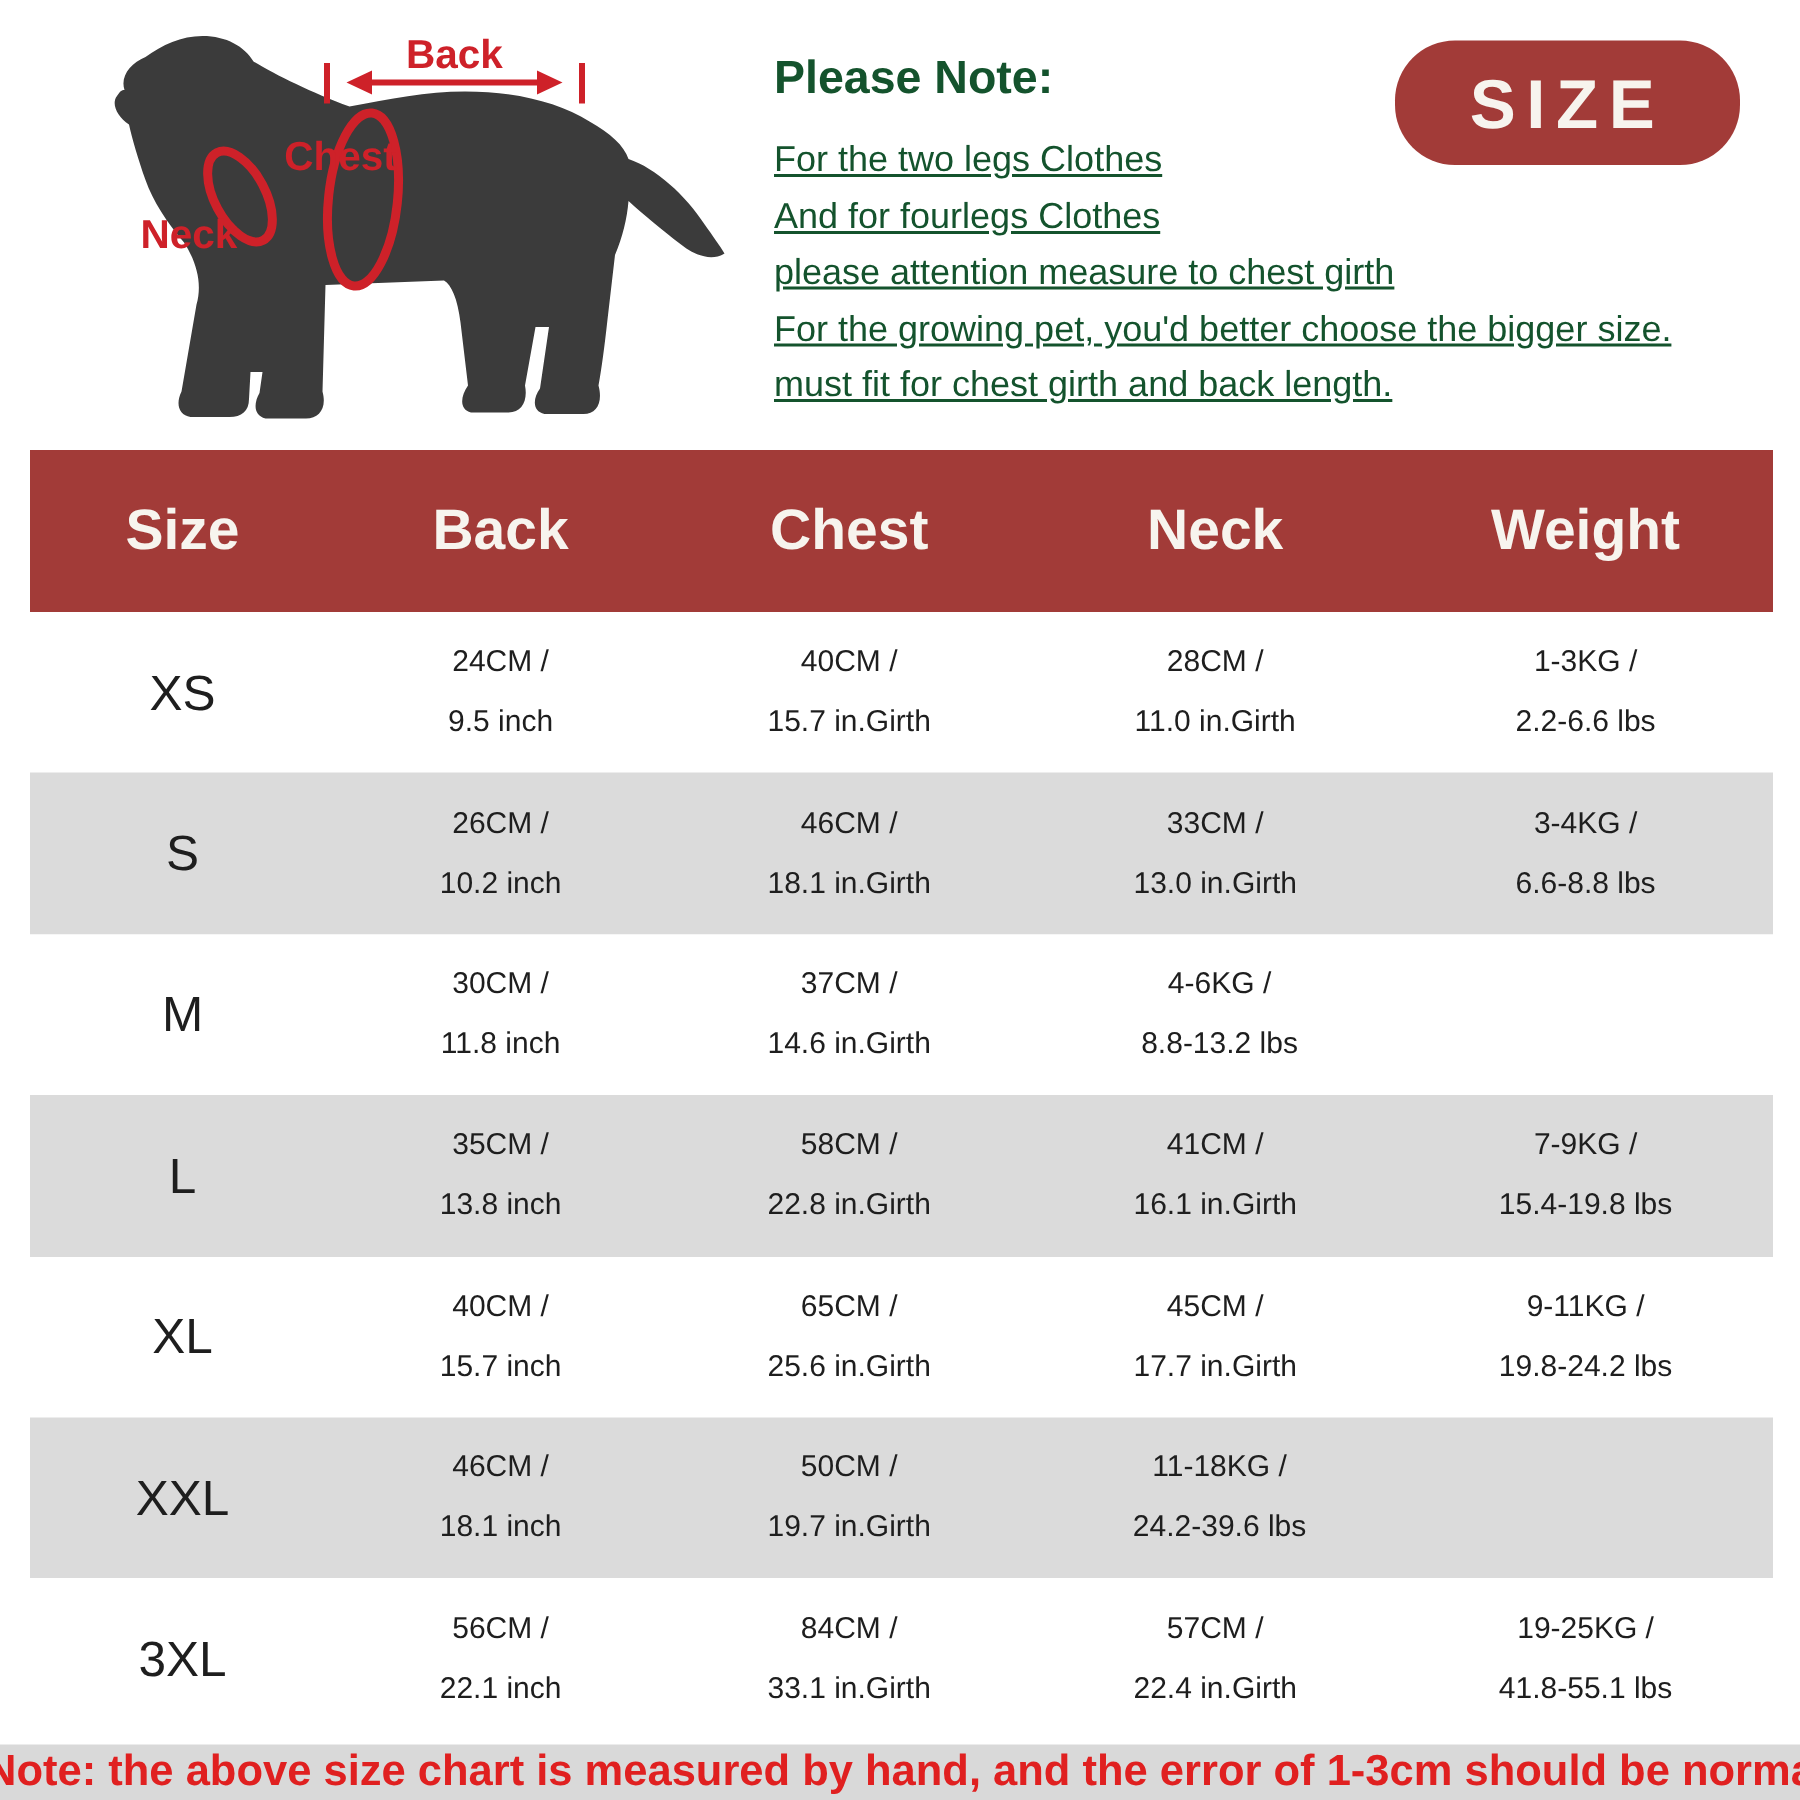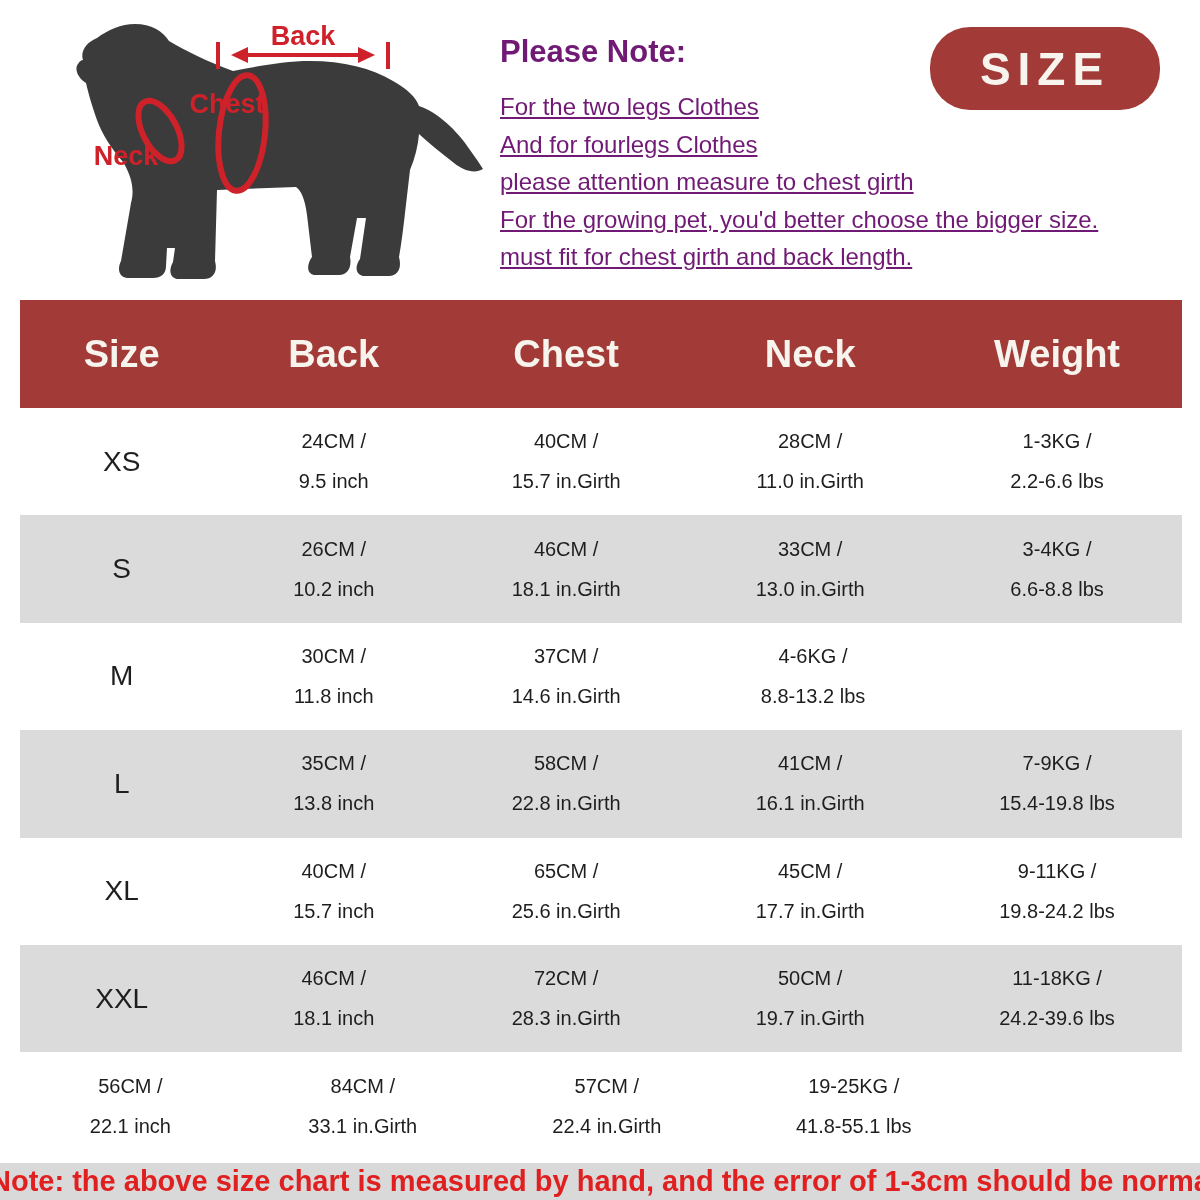--- a/index.html
+++ b/index.html
@@ -4,21 +4,21 @@
 <style>
   html,body{margin:0;padding:0;}
   body{
     width:1200px;height:1200px;position:relative;background:#ffffff;
     font-family:"Liberation Sans", sans-serif;overflow:hidden;
   }
   
   .dog-svg{position:absolute;left:20px;top:5px;width:480px;height:292px;}
   .anno-text{font-family:"Liberation Sans",sans-serif;font-weight:bold;font-size:27px;fill:#ce2129;}
   
-  .note-block{position:absolute;left:500px;top:34px;width:650px;color:#701a75;}
+  .note-block{position:absolute;left:516px;top:34px;width:650px;color:#14532d;}
   .note-title{font-size:31px;font-weight:bold;margin:0 0 18px 0;}
   .note-line{font-size:24px;line-height:37.5px;white-space:nowrap;text-decoration:underline;}
   
   .size-badge{
     position:absolute;left:930px;top:27px;width:230px;height:83px;border-radius:40px;
     background:#a23b38;color:#f7f4ee;display:flex;align-items:center;justify-content:center;
     font-size:46px;font-weight:bold;letter-spacing:7px;
   }
   
   .size-table{position:absolute;left:20px;top:300px;width:1162px;}
@@ -29,21 +29,21 @@
   .trow{height:107.4px;display:flex;align-items:center;background:#ffffff;color:#1e1e1e;}
   .trow.alt{background:#dbdbdb;}
   .c{display:flex;flex-direction:column;align-items:center;justify-content:center;
      text-align:center;gap:17px;font-size:20px;}
   .c.h{flex-direction:row;gap:0;font-size:38px;}
   .col0{width:17.5%;}
   .col1{width:19%;}
   .col2{width:21%;}
   .col3{width:21%;}
   .col4{width:21.5%;}
-  .size-lbl{font-size:28px;gap:0;}
+  .size-lbl{font-size:33px;gap:0;}
   
   .footer-note{
     position:absolute;left:0;top:1163px;width:1200px;height:37px;background:#d9d9d9;
     color:#e02020;font-size:29px;font-weight:bold;display:flex;align-items:center;
     justify-content:center;white-space:nowrap;
   }
 </style>
 </head>
 <body>
 
@@ -226,35 +226,32 @@
       <div>19.8-24.2 lbs</div>
     </div>
   </div>
 
   <div class="trow alt">
     <div class="c col0 size-lbl">XXL</div>
     <div class="c col1">
       <div>46CM /</div>
       <div>18.1 inch</div>
     </div>
-    <div class="c col2">
-      <div>72CM /</div>
-      <div>28.3 in.Girth</div>
-    </div>
     <div class="c col3">
       <div>50CM /</div>
       <div>19.7 in.Girth</div>
     </div>
     <div class="c col4">
       <div>11-18KG /</div>
       <div>24.2-39.6 lbs</div>
     </div>
   </div>
 
   <div class="trow">
+    <div class="c col0 size-lbl">3XL</div>
     <div class="c col1">
       <div>56CM /</div>
       <div>22.1 inch</div>
     </div>
     <div class="c col2">
       <div>84CM /</div>
       <div>33.1 in.Girth</div>
     </div>
     <div class="c col3">
       <div>57CM /</div>

